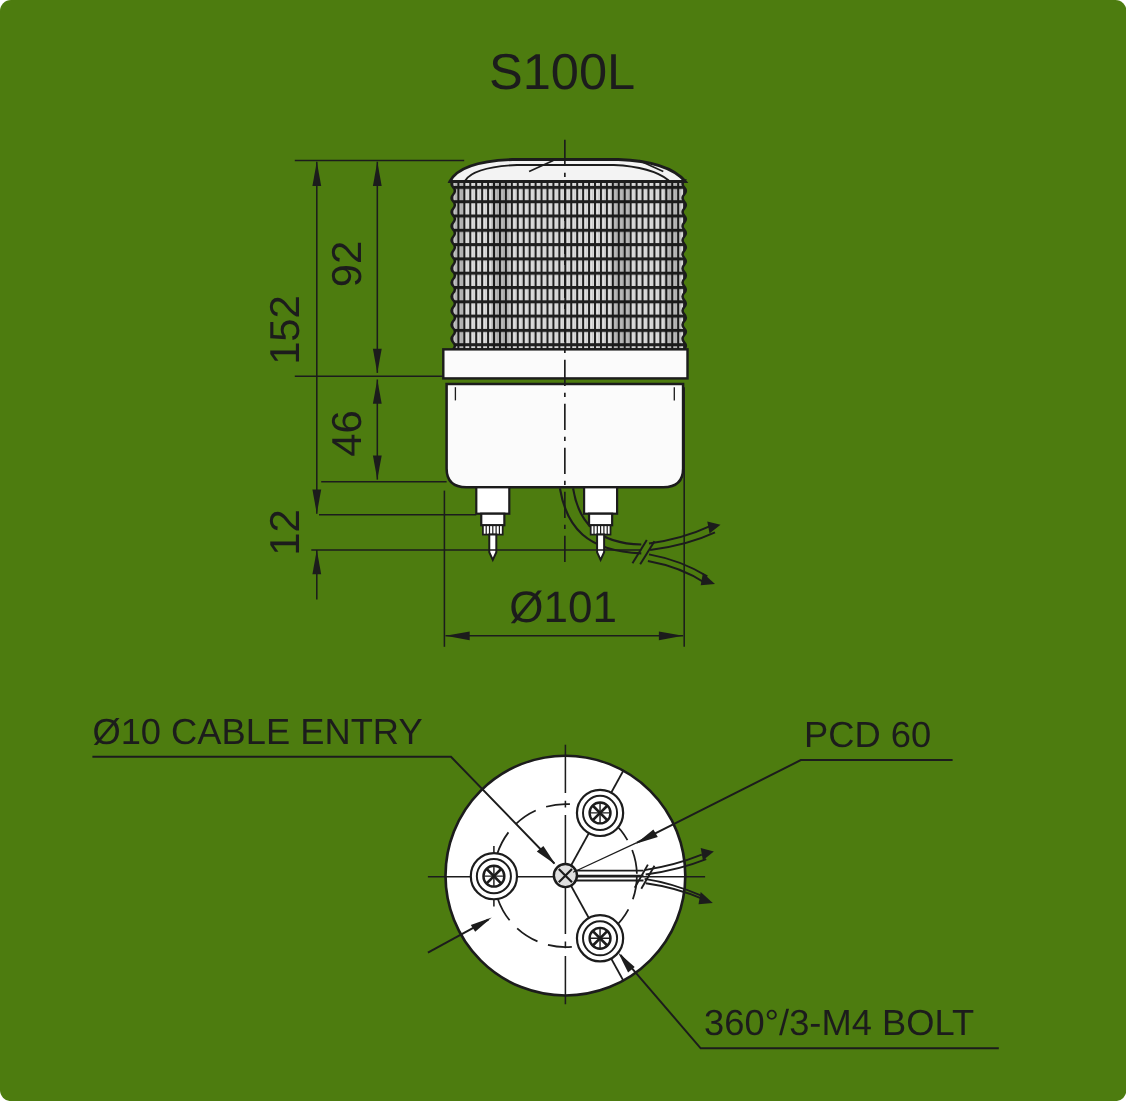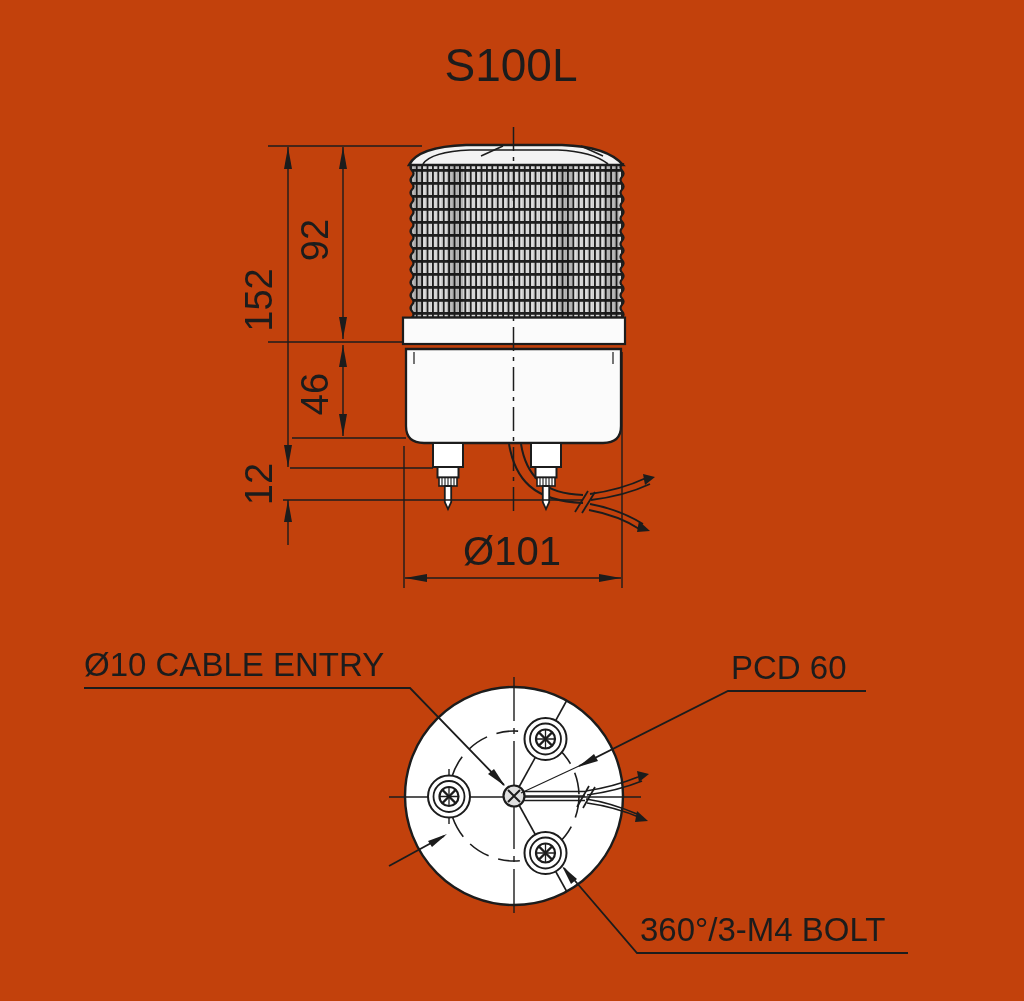--- a/index.html
+++ b/index.html
@@ -1,17 +1,17 @@
 <!DOCTYPE html>
 <html><head>
 <meta charset="utf-8">
 <style>
   html,body{margin:0;padding:0;background:#ffffff;}
-  .page{position:relative;width:1024px;height:1001px;background:#c2410c;overflow:hidden;
-        font-family:"Liberation Sans", sans-serif;}
+  .page{position:relative;width:1024px;height:1001px;background:#4d7c0f;overflow:hidden;
+        font-family:"Liberation Sans", sans-serif;border-radius:10px;}
   svg text{font-family:"Liberation Sans", sans-serif;fill:#1c1c1c;}
   .t-title{font-size:46px;}
   .t-dim{font-size:38px;}
   .t-dim-big{font-size:40px;}
   .t-label{font-size:33px;}
 </style>
 </head>
 <body>
 
 <div class="page">

